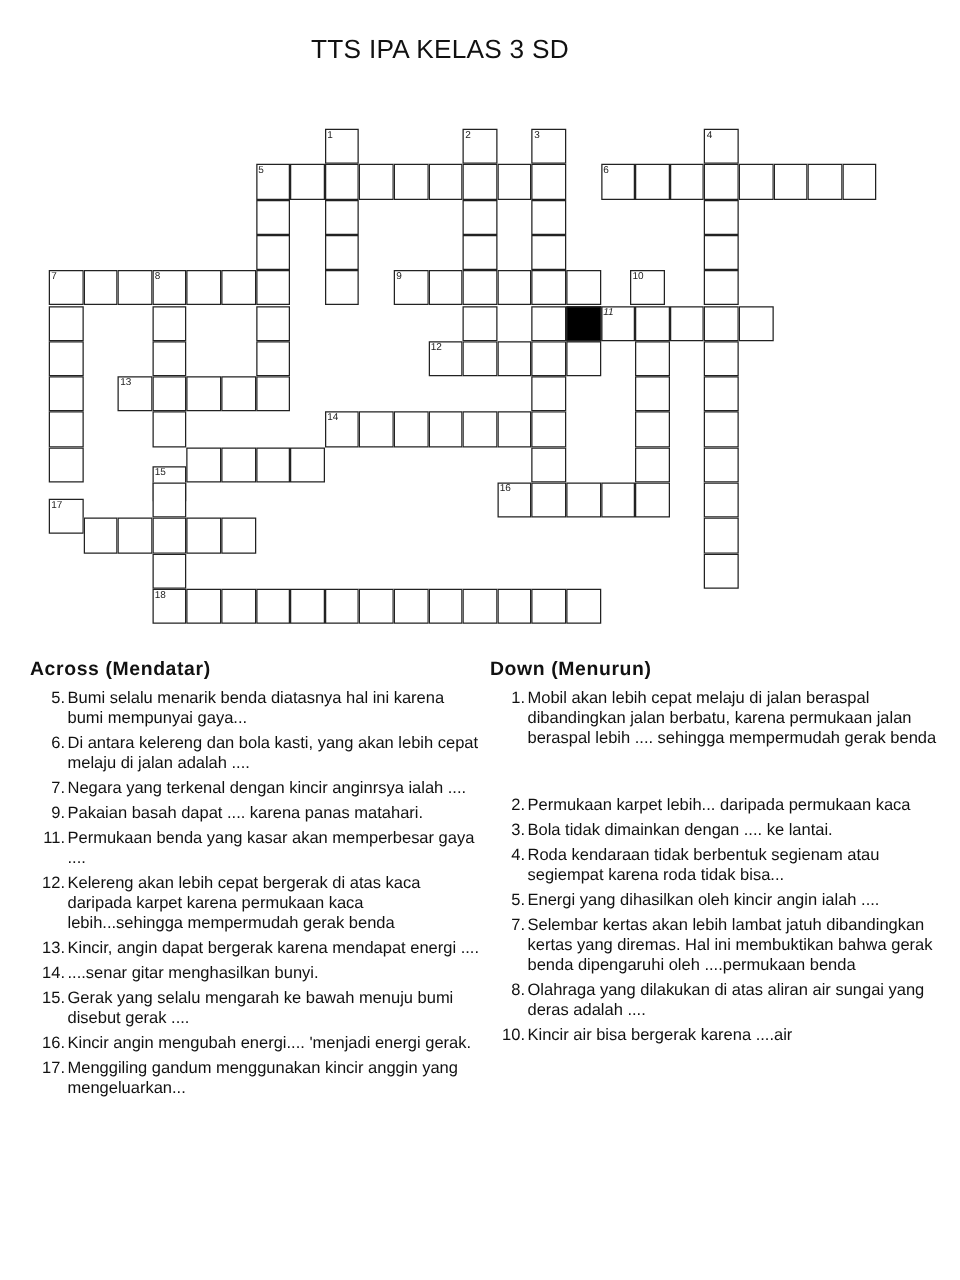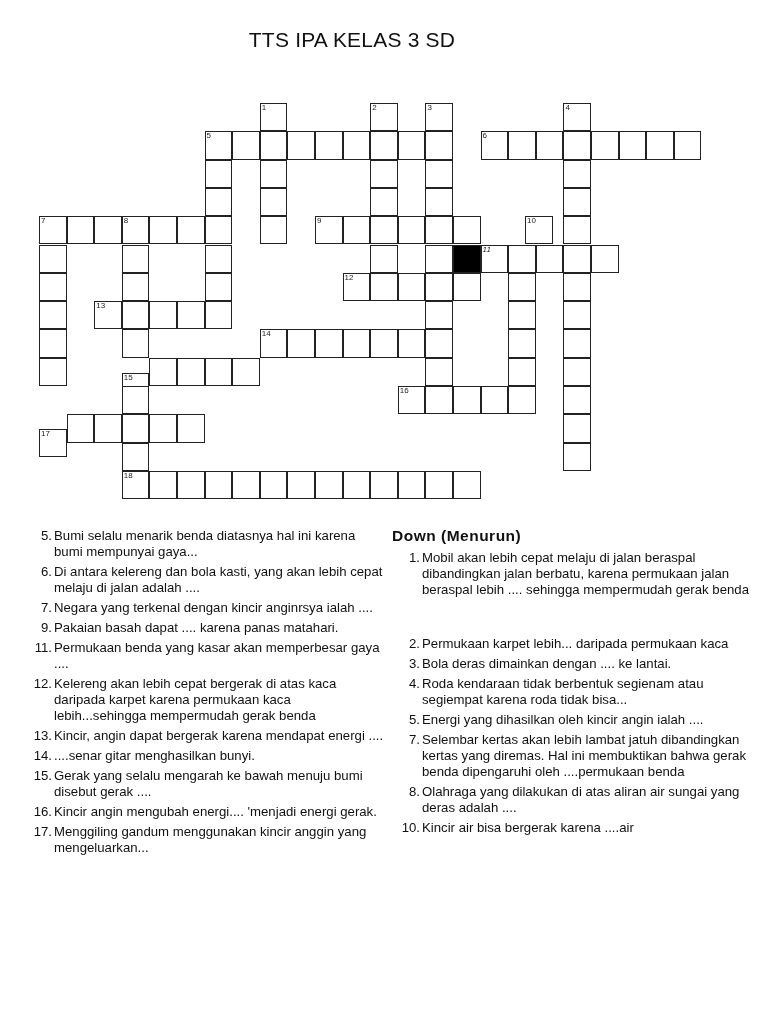--- a/index.html
+++ b/index.html
@@ -103,21 +103,21 @@
     <div class="cell" style="left: 177px; top: 357.7px;"></div>
     <div class="cell" style="left: 204.6px; top: 357.7px;"></div>
     <div class="cell" style="left: 232.2px; top: 357.7px;"></div>
     <div class="cell" style="left: 397.8px; top: 386px;">
       <span class="num">16</span>
     </div>
     <div class="cell" style="left: 425.4px; top: 386px;"></div>
     <div class="cell" style="left: 453px; top: 386px;"></div>
     <div class="cell" style="left: 480.6px; top: 386px;"></div>
     <div class="cell" style="left: 508.2px; top: 386px;"></div>
-    <div class="cell" style="left: 39px; top: 429px;">
+    <div class="cell" style="left: 39px; top: 399px;">
       <span class="num">17</span>
     </div>
     <div class="cell" style="left: 66.6px; top: 414.3px;"></div>
     <div class="cell" style="left: 94.2px; top: 414.3px;"></div>
     <div class="cell" style="left: 121.8px; top: 414.3px;"></div>
     <div class="cell" style="left: 149.4px; top: 414.3px;"></div>
     <div class="cell" style="left: 177px; top: 414.3px;"></div>
     <div class="cell" style="left: 121.8px; top: 470.9px;">
       <span class="num">18</span>
     </div>
@@ -173,31 +173,32 @@
     <div class="cell" style="left: 39px; top: 244.5px;"></div>
     <div class="cell" style="left: 39px; top: 272.8px;"></div>
     <div class="cell" style="left: 39px; top: 301.1px;"></div>
     <div class="cell" style="left: 39px; top: 329.4px;"></div>
     <div class="cell" style="left: 39px; top: 357.7px;"></div>
     <div class="cell" style="left: 121.8px; top: 244.5px;"></div>
     <div class="cell" style="left: 121.8px; top: 272.8px;"></div>
     <div class="cell" style="left: 121.8px; top: 329.4px;"></div>
     <div class="cell" style="left: 121.8px; top: 386px;"></div>
     <div class="cell" style="left: 121.8px; top: 442.6px;"></div>
-    <div class="cell" style="left: 525px; top: 216.2px;">
+    <div class="cell" style="left: 504px; top: 216.2px;">
       <span class="num">10</span>
     </div>
     <div class="cell" style="left: 508.2px; top: 272.8px;"></div>
     <div class="cell" style="left: 508.2px; top: 301.1px;"></div>
     <div class="cell" style="left: 508.2px; top: 329.4px;"></div>
     <div class="cell" style="left: 508.2px; top: 357.7px;"></div>
     <div class="cell black" style="left: 453px; top: 244.5px;"></div>
   </div>
 
 <div id="across" class="clues">
+  <h2>Across (Mendatar)</h2>
   <div class="clue">
       <span class="n">5.</span>
       <span class="t">Bumi selalu menarik benda diatasnya hal ini karena bumi mempunyai gaya...</span>
     </div>
   <div class="clue">
       <span class="n">6.</span>
       <span class="t">Di antara kelereng dan bola kasti, yang akan lebih cepat melaju di jalan adalah ....</span>
     </div>
   <div class="clue">
       <span class="n">7.</span>
@@ -242,21 +243,21 @@
   <div class="clue" style="margin-bottom:38px">
       <span class="n">1.</span>
       <span class="t">Mobil akan lebih cepat melaju di jalan beraspal dibandingkan jalan berbatu, karena permukaan jalan beraspal lebih .... sehingga mempermudah gerak benda</span>
     </div>
   <div class="clue">
       <span class="n">2.</span>
       <span class="t">Permukaan karpet lebih... daripada permukaan kaca</span>
     </div>
   <div class="clue">
       <span class="n">3.</span>
-      <span class="t">Bola deras dimainkan dengan .... ke lantai.</span>
+      <span class="t">Bola tidak dimainkan dengan .... ke lantai.</span>
     </div>
   <div class="clue">
       <span class="n">4.</span>
       <span class="t">Roda kendaraan tidak berbentuk segienam atau segiempat karena roda tidak bisa...</span>
     </div>
   <div class="clue">
       <span class="n">5.</span>
       <span class="t">Energi yang dihasilkan oleh kincir angin ialah ....</span>
     </div>
   <div class="clue">

